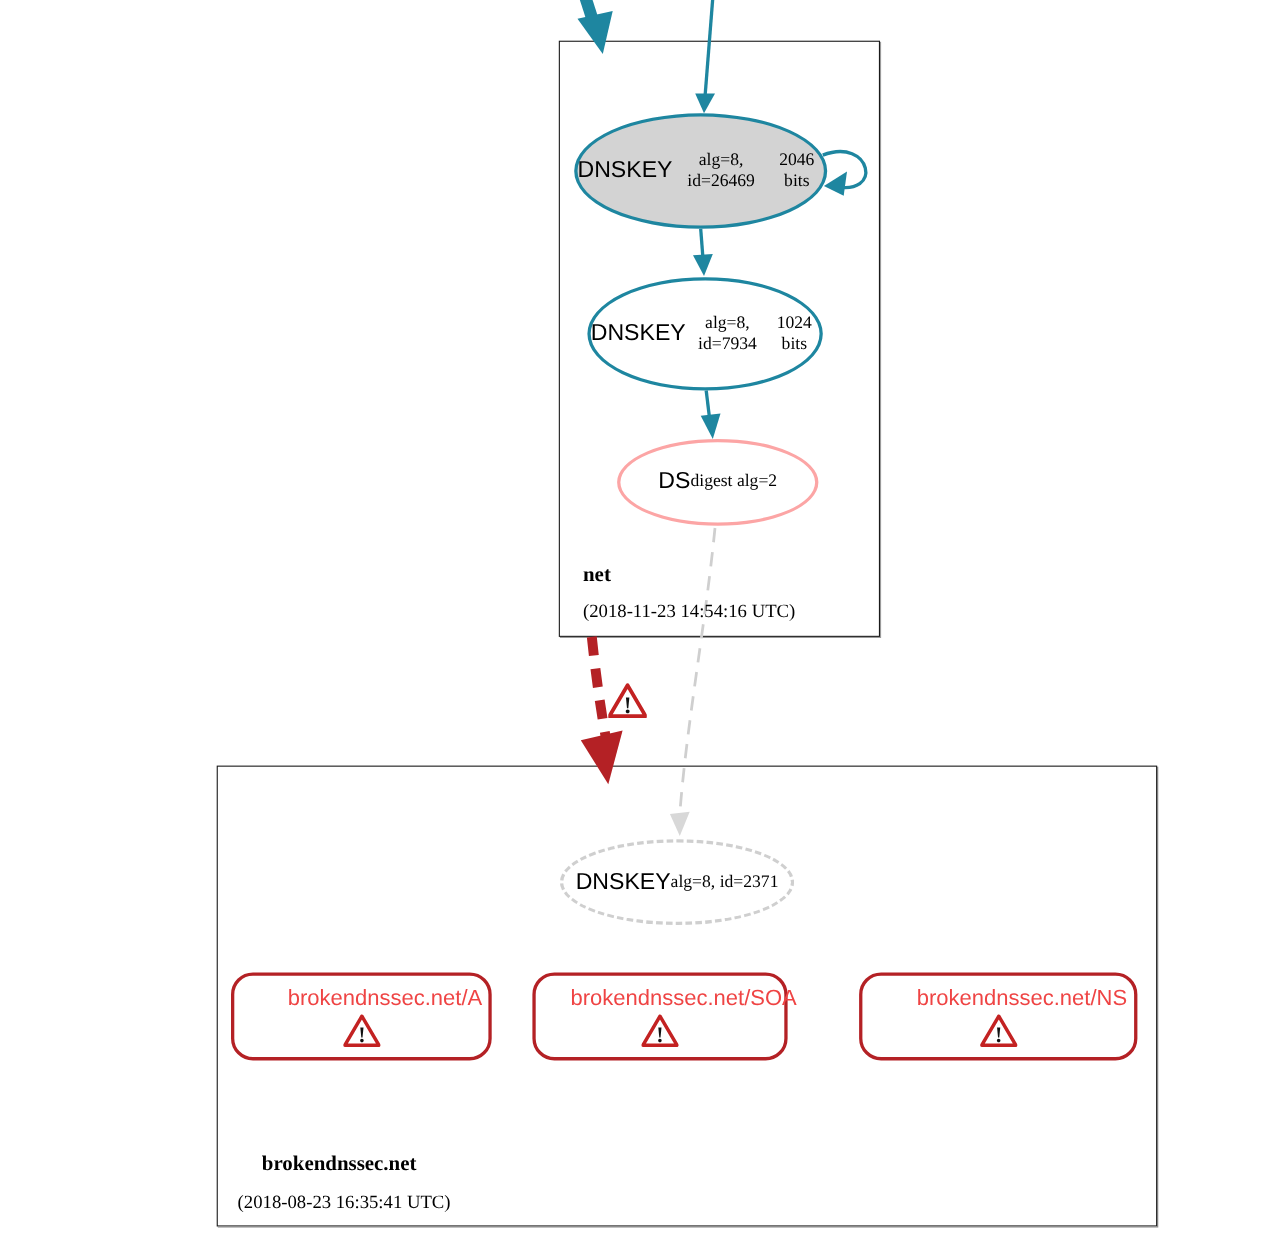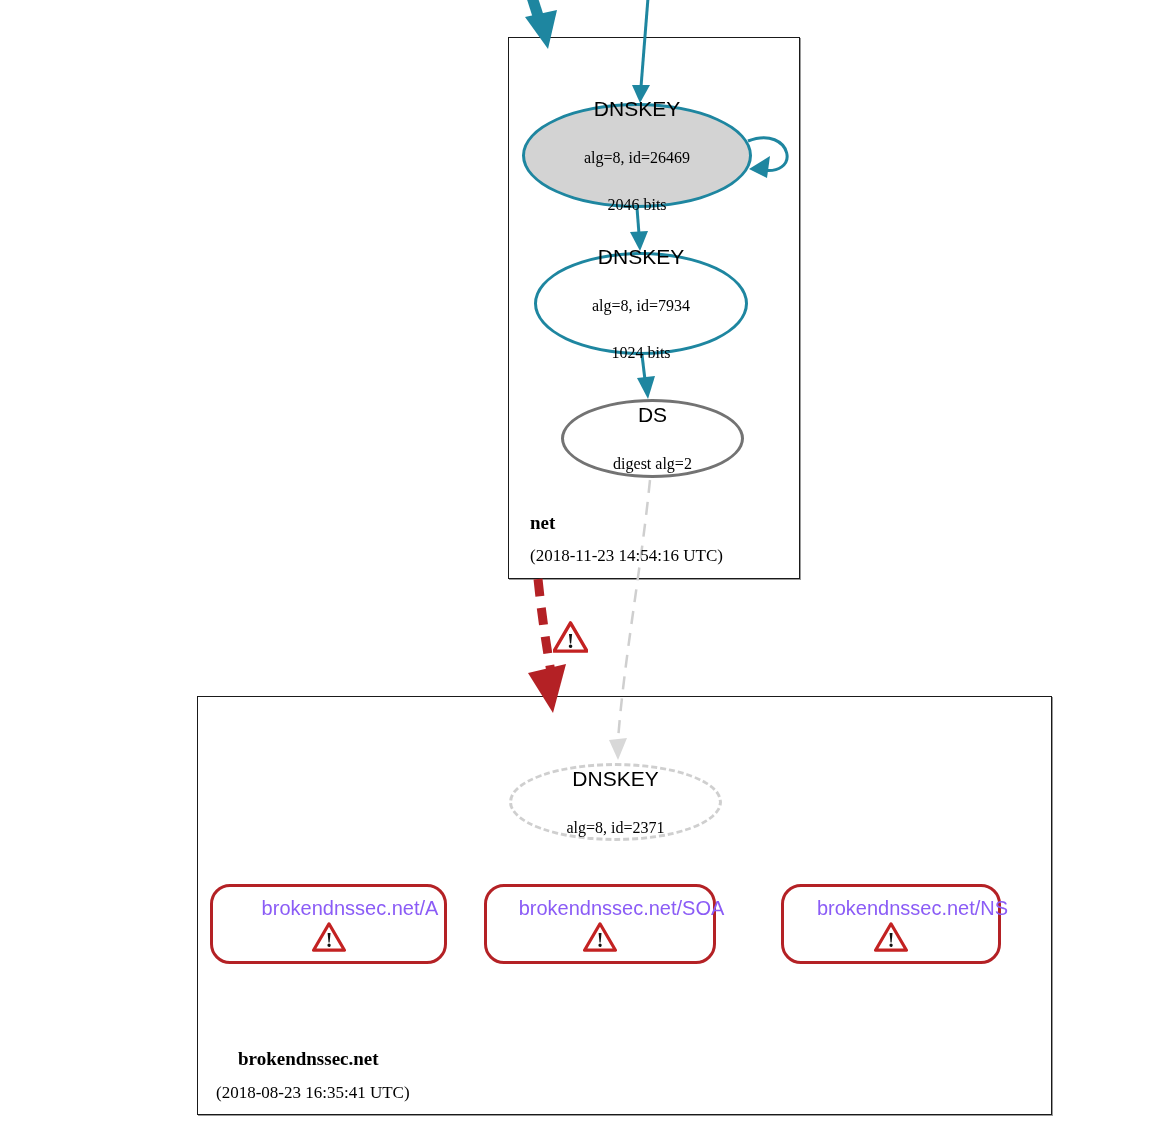--- a/index.html
+++ b/index.html
@@ -16,26 +16,25 @@
     background:transparent;
     box-shadow:1px 1px 0 #9a9a9a;
   }
   .svg-layer{
     position:absolute;left:0;top:0;width:1154px;height:1134px;
     pointer-events:none;
     z-index:2;
   }
   .node{
     position:absolute;
-    display:flex;flex-direction:column;align-items:center;justify-content:center;
+    display:flex;flex-direction:row;align-items:center;justify-content:center;
     text-align:center;
     z-index:3;
     box-sizing:border-box;
     line-height:1.15;
-    gap:28px;
   }
   .ellipse{border-radius:50%;}
   .node .title{
     font-family:"Liberation Sans", sans-serif;
     font-size:21px;color:#000;
   }
   .node .detail{
     font-family:"Liberation Serif", serif;
     font-size:16px;color:#000;
   }
@@ -44,21 +43,21 @@
     border:3px solid #b42125;
     border-radius:20px;
     background:#fff;
     display:flex;flex-direction:column;align-items:center;justify-content:center;
     z-index:3;
     box-sizing:border-box;
     gap:2px;
   }
   .rrset .rlabel{
     font-family:"Liberation Sans", sans-serif;
-    font-size:20px;color:#8b5cf6;margin-left:43px;
+    font-size:20px;color:#ef4444;margin-left:43px;
   }
   .zone-label{
     position:absolute;
     font-family:"Liberation Serif", serif;
     font-size:19px;color:#000;
     z-index:3;
     font-weight:bold;
   }
   .zone-ts{
     position:absolute;
@@ -124,21 +123,21 @@
     <div class="detail">alg=8, id=26469</div>
     <div class="detail">2046 bits</div>
   </div>
 
   <div class="node ellipse" style="left:534px;top:252px;width:214px;height:103px;background:#ffffff;border:3px solid #1e86a0;">
     <div class="title">DNSKEY</div>
     <div class="detail">alg=8, id=7934</div>
     <div class="detail">1024 bits</div>
   </div>
 
-  <div class="node ellipse" style="left:561px;top:399px;width:183px;height:79px;background:#ffffff;border:3px solid #737373;">
+  <div class="node ellipse" style="left:561px;top:399px;width:183px;height:79px;background:#ffffff;border:3px solid #fca5a5;">
     <div class="title">DS</div>
     <div class="detail">digest alg=2</div>
   </div>
 
   <div class="zone-label" style="left:530px;top:512px;">net</div>
   <div class="zone-ts" style="left:530px;top:546px;">(2018-11-23 14:54:16 UTC)</div>
 
   <div class="node ellipse" style="left:509px;top:763px;width:213px;height:78px;background:#ffffff;border:3px dashed #cfcfcf;">
     <div class="title">DNSKEY</div>
     <div class="detail">alg=8, id=2371</div>
@@ -153,21 +152,21 @@
   </div>
 
   <div class="rrset" style="left:484px;top:884px;width:232px;height:80px;">
     <div class="rlabel">brokendnssec.net/SOA</div>
     <svg class="warn" width="34" height="30" viewBox="0 0 36 33">
       <polygon points="18,2 35,31 1,31" fill="#ffffff" stroke="#c32222" stroke-width="3.5" stroke-linejoin="round"></polygon>
       <text x="18" y="28" text-anchor="middle" font-family="Liberation Serif, serif" font-weight="bold" font-size="22" fill="#111">!</text>
     </svg>
   </div>
 
-  <div class="rrset" style="left:781px;top:884px;width:220px;height:80px;">
+  <div class="rrset" style="left:781px;top:884px;width:253px;height:80px;">
     <div class="rlabel">brokendnssec.net/NS</div>
     <svg class="warn" width="34" height="30" viewBox="0 0 36 33">
       <polygon points="18,2 35,31 1,31" fill="#ffffff" stroke="#c32222" stroke-width="3.5" stroke-linejoin="round"></polygon>
       <text x="18" y="28" text-anchor="middle" font-family="Liberation Serif, serif" font-weight="bold" font-size="22" fill="#111">!</text>
     </svg>
   </div>
 
   <div class="zone-label" style="left:238px;top:1048px;">brokendnssec.net</div>
   <div class="zone-ts" style="left:216px;top:1083px;text-align:right;">(2018-08-23 16:35:41 UTC)</div>
 

